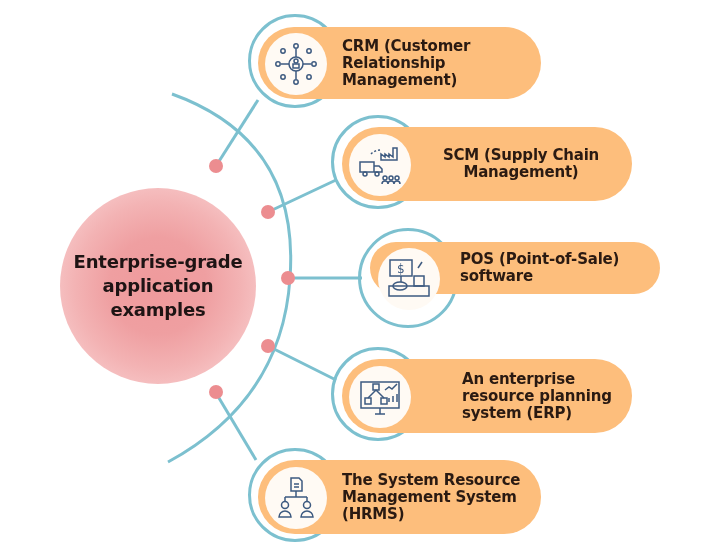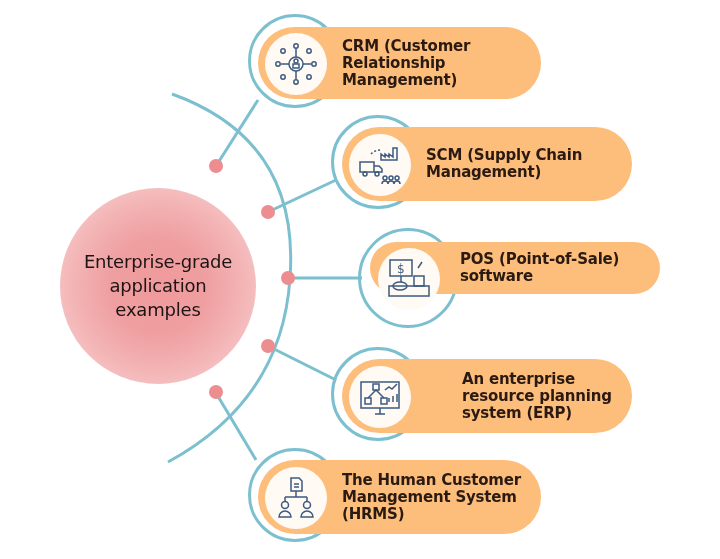--- a/index.html
+++ b/index.html
@@ -3,21 +3,21 @@
 <meta charset="utf-8">
 <style>
   html, body { margin:0; padding:0; background:#ffffff; }
   body { width:720px; height:559px; position:relative; overflow:hidden; font-family:"DejaVu Sans", sans-serif; }
   svg.lines { position:absolute; left:0; top:0; }
   .hub {
     position:absolute; left:60px; top:188px; width:196px; height:196px; border-radius:50%;
     background: radial-gradient(circle at 50% 50%, #ef9a9c 0%, #ef9fa1 35%, #f3b3b4 60%, #f7c7c8 80%, #fadada 100%);
     display:flex; align-items:center; justify-content:center; text-align:center;
   }
-  .hub-title { font-weight:normal; font-size:18px; line-height:24px; color:#1e1414; width:180px; letter-spacing:-0.2px; }
+  .hub-title { font-weight:bold; font-size:18px; line-height:24px; color:#1e1414; width:180px; letter-spacing:-0.2px; }
   .pill {
     position:absolute; background:#fdbe7c; border-radius:40px;
     display:flex; align-items:center;
   }
   .pill-text { font-weight:bold; font-size:15px; line-height:17px; color:#2a1a12; letter-spacing:-0.2px; }
   .ring { position:absolute; border:3px solid #7cc0cf; border-radius:50%; box-sizing:border-box; background:transparent; }
   .icon-disc {
     position:absolute; border-radius:50%; background:#fffaf4; display:flex; align-items:center; justify-content:center;
   }
   .dot { position:absolute; width:14px; height:14px; border-radius:50%; background:#ec8d90; }
@@ -64,21 +64,21 @@
         <circle cx="36" cy="10" r="2.2"></circle>
         <circle cx="10" cy="36" r="2.2"></circle>
         <circle cx="36" cy="36" r="2.2"></circle>
       <path d="M23 8v8M23 30v8M8 23h8M30 23h8"></path>
     </svg>
   </div>
 </div>
 
 <div>
   <div class="ring" style="left:331px;top:115px;width:94px;height:94px;"></div>
-  <div class="pill" style="left:342px;top:127px;width:290px;height:74px;">
+  <div class="pill" style="left:342px;top:127px;width:290px;height:74px;text-align:center;">
     <div class="pill-text" style="margin-left:84px;width:190px;">SCM (Supply Chain Management)</div>
   </div>
   <div class="icon-disc" style="left:349px;top:134px;width:62px;height:62px;">
     <svg width="46" height="46" viewBox="0 0 46 46" fill="none" stroke="#3d5a80" stroke-width="1.5">
       <rect x="3" y="20" width="14" height="10"></rect>
         <path d="M17 24h5l3 3v3h-8"></path>
         <circle cx="8" cy="32" r="2"></circle>
         <circle cx="20" cy="32" r="2"></circle>
       <path d="M24 18v-6l4 3v-3l4 3v-3l4 3V6h4v12z"></path>
       <circle cx="28" cy="36" r="2"></circle>
@@ -123,21 +123,21 @@
         <rect x="24" y="24" width="6" height="6"></rect>
       <path d="M28 16l4 -3 3 2 5 -5"></path>
         <path d="M32 28v-4M36 28v-6M40 28v-8"></path>
     </svg>
   </div>
 </div>
 
 <div>
   <div class="ring" style="left:248px;top:448px;width:94px;height:94px;"></div>
   <div class="pill" style="left:258px;top:460px;width:283px;height:74px;">
-    <div class="pill-text" style="margin-left:84px;width:190px;">The Human Customer Management System (HRMS)</div>
+    <div class="pill-text" style="margin-left:84px;width:190px;">The System Resource Management System (HRMS)</div>
   </div>
   <div class="icon-disc" style="left:265px;top:467px;width:62px;height:62px;">
     <svg width="46" height="46" viewBox="0 0 46 46" fill="none" stroke="#3d5a80" stroke-width="1.5">
       <path d="M18 3h8l3 3v10h-11z"></path>
         <path d="M21 9h5M21 12h5"></path>
       <path d="M23 16v6M12 22h22M12 22v5M34 22v5"></path>
       <circle cx="12" cy="30" r="3.5"></circle>
         <path d="M6 42a6 6 0 0 1 12 0z"></path>
       <circle cx="34" cy="30" r="3.5"></circle>
         <path d="M28 42a6 6 0 0 1 12 0z"></path>

